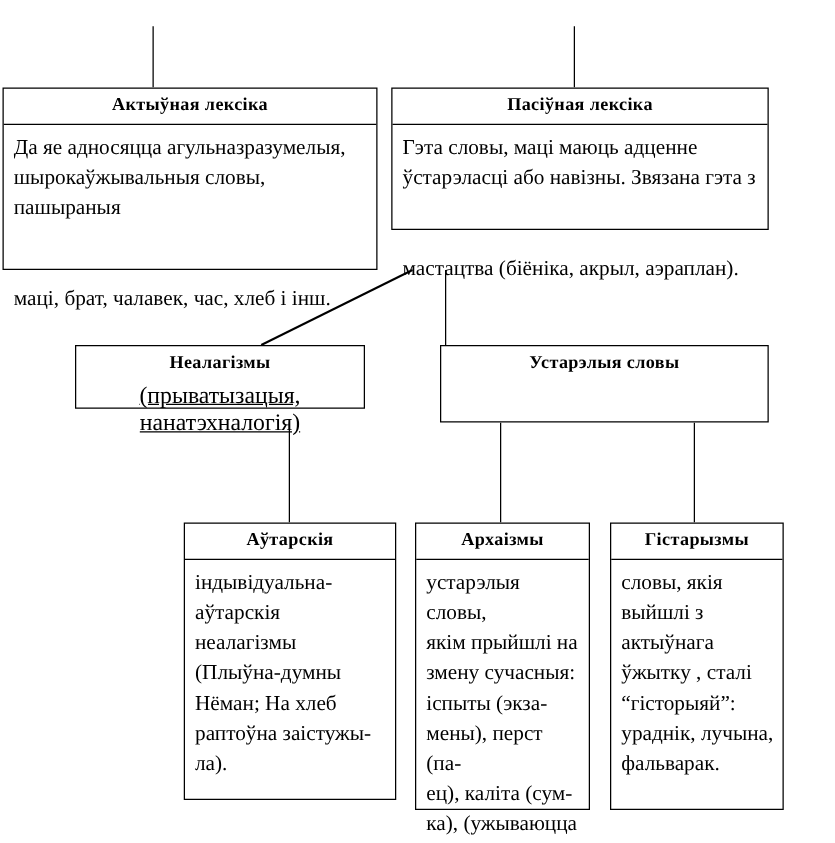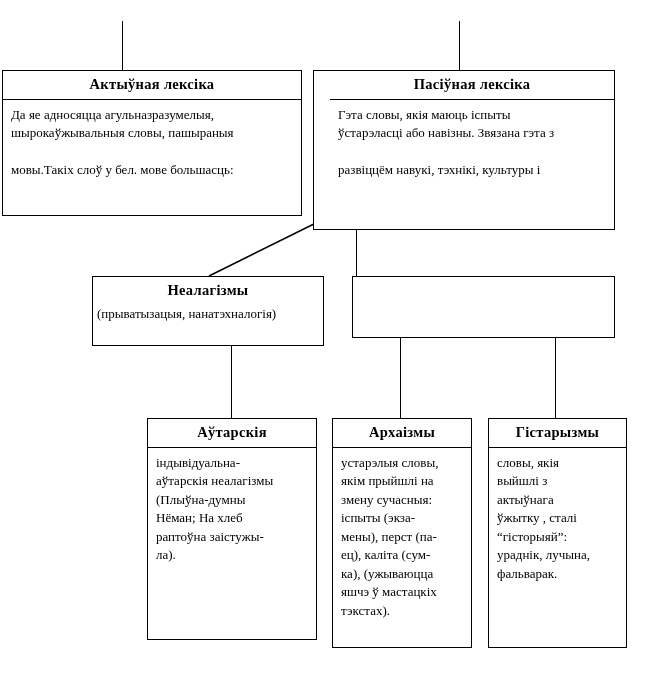--- a/index.html
+++ b/index.html
@@ -37,29 +37,30 @@
     letter-spacing: 0.3px;
     padding: 5px 4px 6px 4px;
     border-bottom: 1.5px solid #000000;
   }
   .box-title.no-rule {
     border-bottom: none;
   }
   .box-body {
     box-sizing: border-box;
     padding: 6px 7px 6px 8px;
-    font-size: 13px;
+    font-size: 17px;
     line-height: 1.42;
     text-align: left;
   }
   .box-sub {
     box-sizing: border-box;
-    text-align: left;
-    font-size: 13px;
+    text-align: center;
+    font-size: 19px;
     padding: 1px 4px 6px 4px;
+    text-decoration: underline;
   }
   .u { }
 
   
   .vline {
     position: absolute;
     width: 0;
     border-left: 1.5px solid #000000;
   }
   .diag {
@@ -87,40 +88,43 @@
   <div class="vline" style="left:400px; top:338px; height:80px;"></div>
 
   <div class="vline" style="left:555px; top:338px; height:80px;"></div>
 
   <div class="box" style="left:2px; top:70px; width:300px; height:146px;">
     <div class="box-title">Актыўная лексіка</div>
     <div class="box-body">
       <span>Да яе адносяцца агульназразумелыя,</span><br>
       <span>шырокаўжывальныя словы, пашыраныя</span><br>
       <br>
-      <span>мовы.Такіх слоў у бел. мове большасць:</span><br>
+      <br>
+      <span>маці, брат, чалавек, час, хлеб і інш.</span>
     </div>
   </div>
 
-  <div class="box" style="left:313px; top:70px; width:302px; height:160px;padding-left:16px;">
+  <div class="box" style="left:313px; top:70px; width:302px; height:114px;">
     <div class="box-title">Пасіўная лексіка</div>
     <div class="box-body">
-      <span>Гэта словы, якія маюць іспыты</span><br>
+      <span>Гэта словы, маці маюць адценне</span><br>
       <span>ўстарэласці або навізны. Звязана гэта з</span><br>
       <br>
-      <span>развіццём навукі, тэхнікі, культуры і</span><br>
+      <br>
+      <span>мастацтва (біёніка, акрыл, аэраплан).</span>
     </div>
   </div>
 
-  <div class="box" style="left:92px; top:276px; width:232px; height:70px;">
+  <div class="box" style="left:60px; top:276px; width:232px; height:51px;">
     <div class="box-title no-rule">Неалагізмы</div>
     <div class="box-sub">(прыватызацыя, нанатэхналогія)</div>
   </div>
 
   <div class="box" style="left:352px; top:276px; width:263px; height:62px;">
+    <div class="box-title no-rule">Устарэлыя словы</div>
   </div>
 
   <div class="box" style="left:147px; top:418px; width:170px; height:222px;">
     <div class="box-title">Аўтарскія</div>
     <div class="box-body"><span>індывідуальна-</span><br><span>аўтарскія неалагізмы</span><br><span>(</span><span class="u">Плыўна-думны</span><br><span>Нёман; На хлеб</span><br><span>раптоўна </span><span class="u">заістужы-</span><br><span class="u">ла</span><span>).</span></div>
   </div>
 
   <div class="box" style="left:332px; top:418px; width:140px; height:230px;">
     <div class="box-title">Архаізмы</div>
     <div class="box-body">

